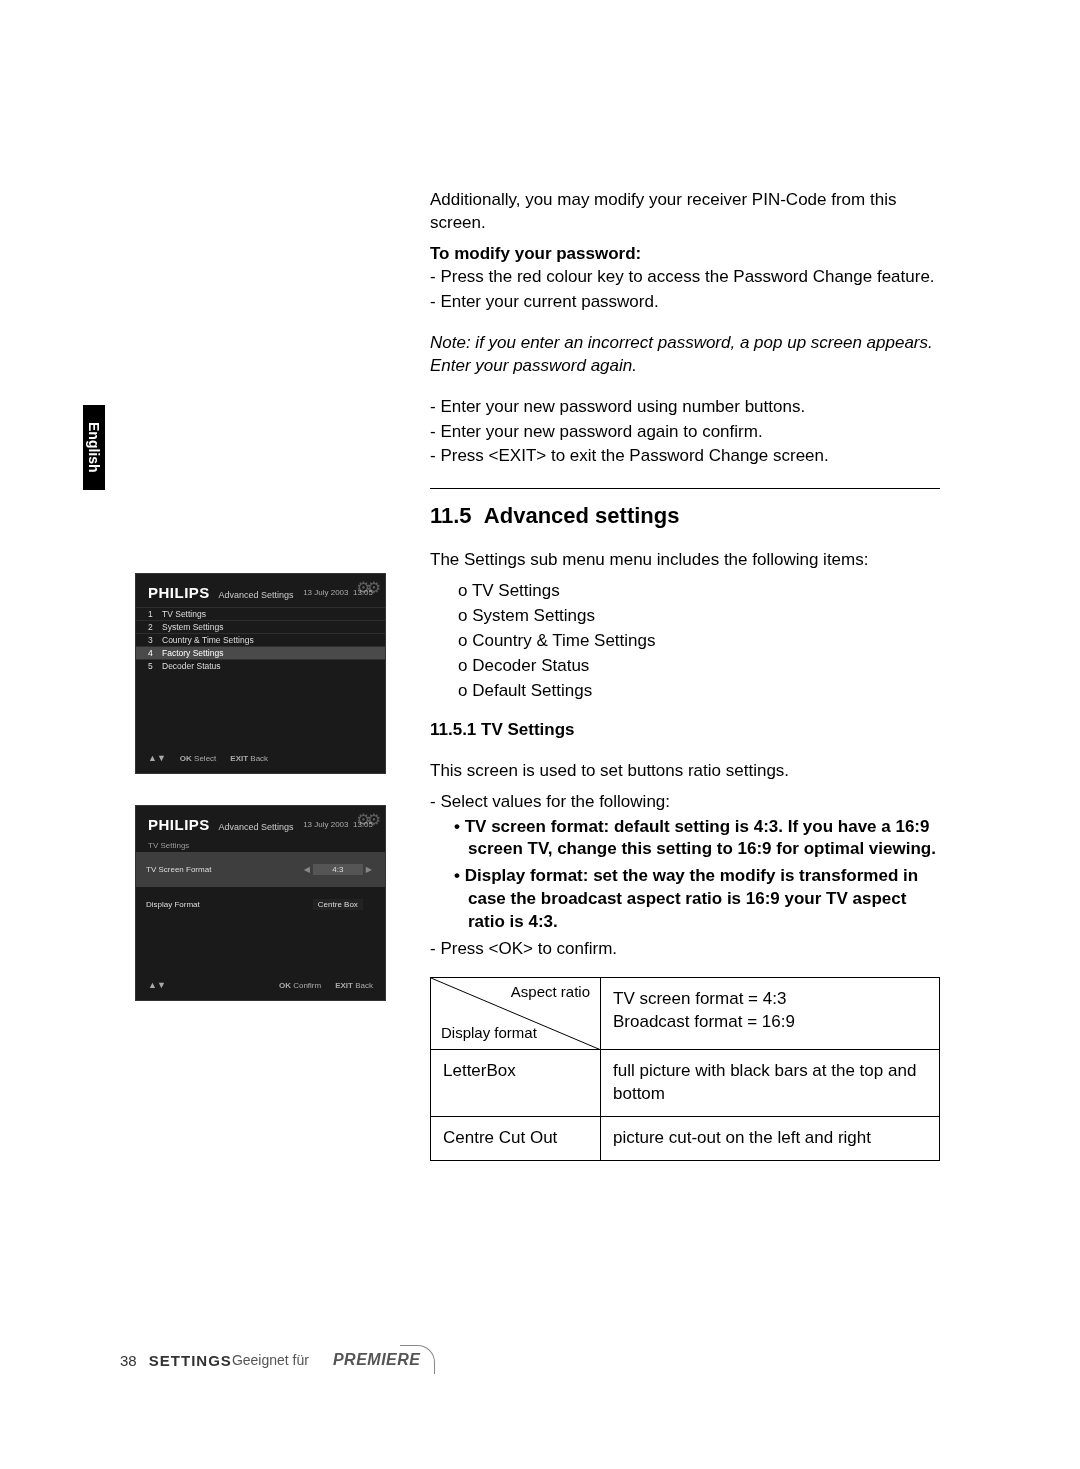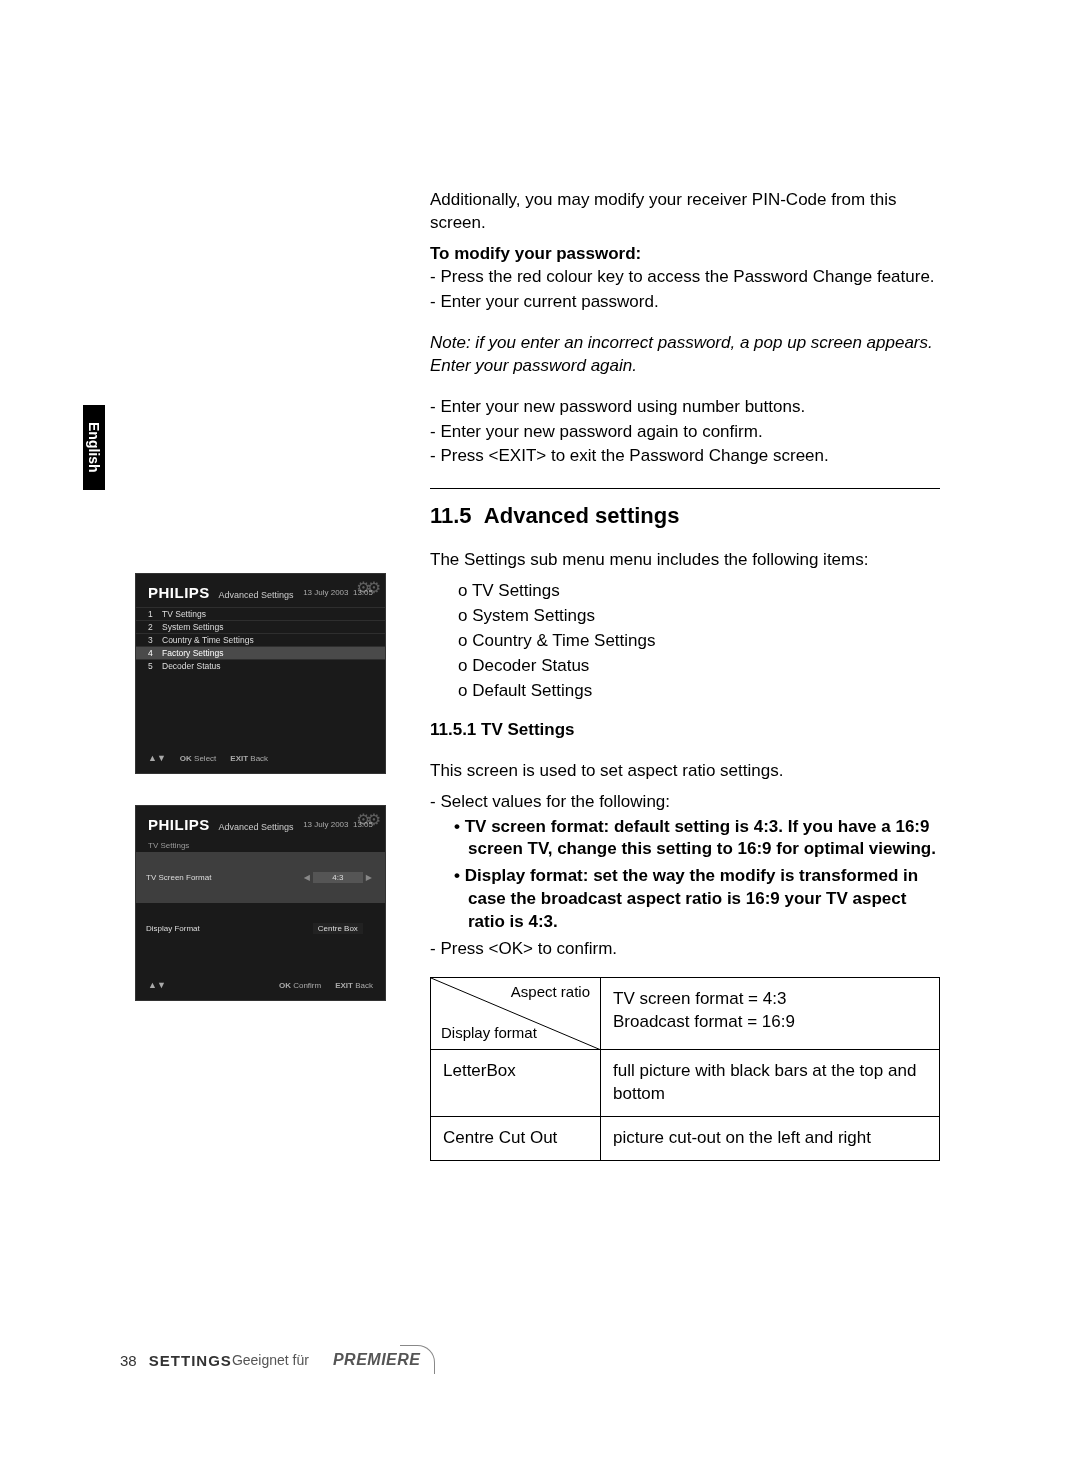--- a/index.html
+++ b/index.html
@@ -64,21 +64,21 @@
   .ss-header { display: flex; align-items: center; justify-content: space-between; padding: 10px 12px 6px 12px; }
   .ss-brand { font-size: 15px; font-weight: bold; color: #fff; letter-spacing: 0.5px; }
   .ss-title { font-size: 9px; color: #ccc; margin-left: 6px; }
   .ss-date { font-size: 8px; color: #aaa; }
   .ss-row { display: flex; padding: 1px 12px; font-size: 8.5px; border-top: 1px solid #2e2e2e; }
   .ss-row.highlight { background: #4a4a4a; color: #fff; }
   .ss-num { width: 14px; }
   .ss-footer { position: absolute; bottom: 6px; left: 0; right: 0; padding: 4px 12px; font-size: 8px; color: #aaa; display: flex; align-items: center; gap: 14px; }
   .ss-arrow { font-size: 9px; }
   .ss-sub { padding: 2px 12px; font-size: 8px; color: #999; }
-  .ss-opt-row { display: flex; align-items: center; padding: 20px 10px; font-size: 8px; }
+  .ss-opt-row { display: flex; align-items: center; padding: 12px 10px; font-size: 8px; }
   .ss-opt-row.sel { background: #3e3e3e; }
   .ss-opt-label { flex: 1; }
   .ss-opt-val { width: 50px; text-align: center; background: #222; padding: 1px 4px; font-size: 8px; }
   .ss-opt-val.sel { background: #555; }
   .triL, .triR { font-size: 8px; color: #888; padding: 0 3px; }
   .table-wrap { margin-top: 16px; border-radius: 27px; }
   table.aspect { border-collapse: collapse; width: 100%; font-size: 17px; }
   table.aspect td, table.aspect th { border: 1px solid #000; padding: 10px 12px; vertical-align: top; text-align: left; font-weight: normal; }
   .diag-cell { position: relative; width: 170px; height: 72px; }
   .diag-cell svg { position: absolute; top:0; left:0; }
@@ -219,21 +219,21 @@
       <li>System Settings</li>
       <li>Country &amp; Time Settings</li>
       <li>Decoder Status</li>
       <li>Default Settings</li>
     </ul>
 
   <h3 class="sub-head">
     <span>11.5.1</span>&nbsp;<span>TV Settings</span>
   </h3>
 
-  <p class="para">This screen is used to set aspect ratio settings.</p>
+  <p class="para">This screen is used to set buttons ratio settings.</p>
   <ul class="indent-list">
     <li class="dash">Select values for the following:</li>
   </ul>
   <ul class="bullet-sub" id="tvbul">
       <li class="dot">TV screen format: default setting is 4:3. If you have a 16:9 screen TV, change this setting to 16:9 for optimal viewing.</li>
       <li class="dot">Display format: set the way the modify is transformed in case the broadcast aspect ratio is 16:9 your TV aspect ratio is 4:3.</li>
     </ul>
   <ul class="indent-list">
     <li class="dash">Press &lt;OK&gt; to confirm.</li>
   </ul>

